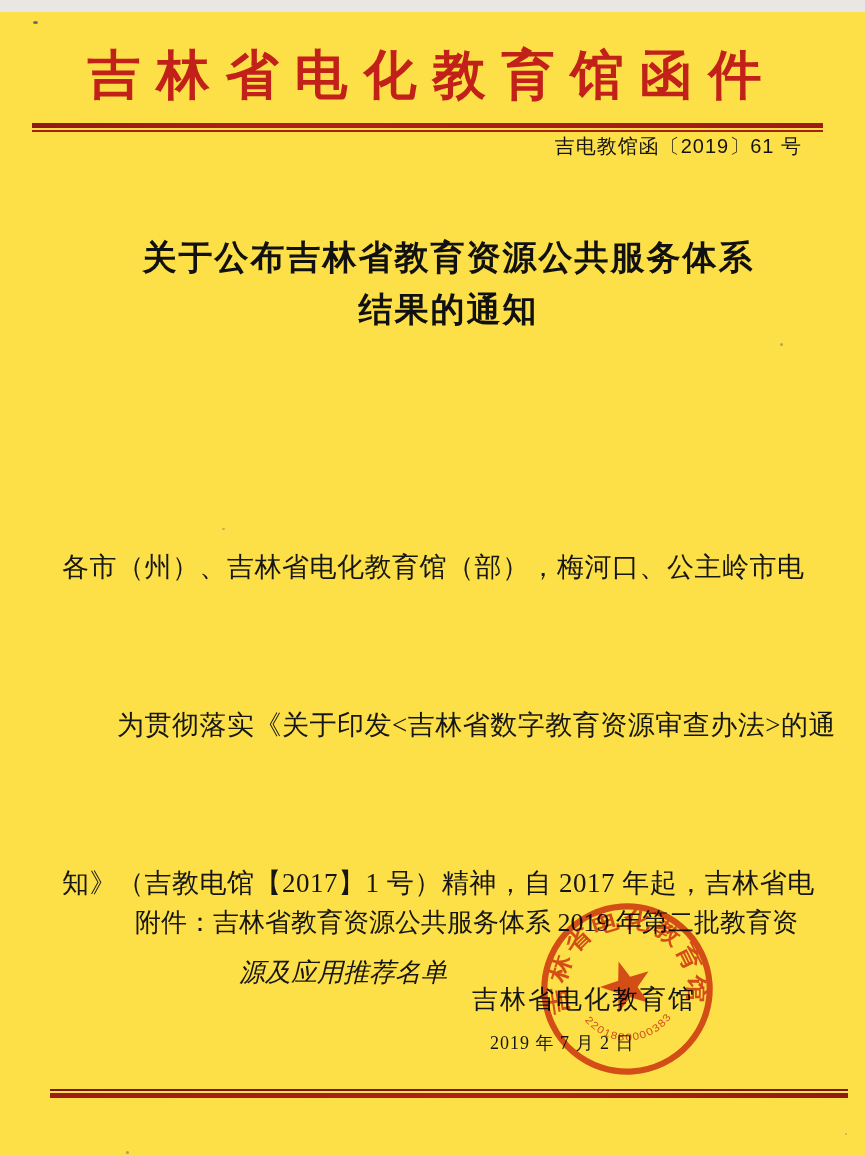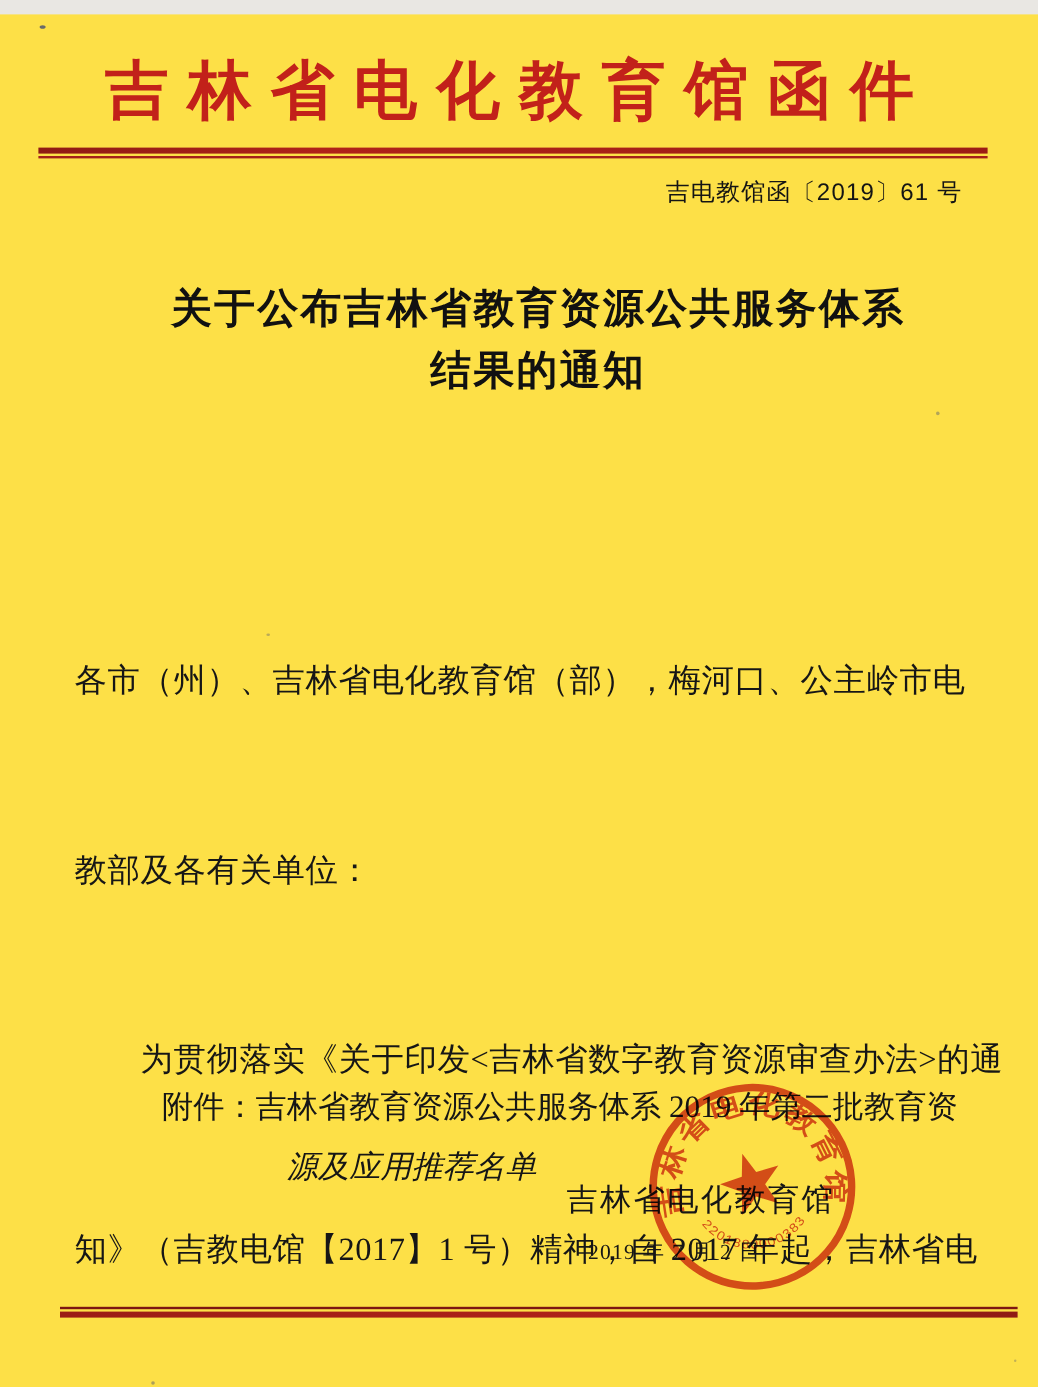--- a/index.html
+++ b/index.html
@@ -12,21 +12,21 @@
   .letterhead {
     position:absolute; top:28px; left:0; width:100%; text-align:center;
     font-family:"Liberation Sans", sans-serif; font-weight:bold;
     font-size:53px; letter-spacing:16px; color:#c2211a; white-space:nowrap;
   }
   .header-rule { position:absolute; top:111px; left:32px; right:42px; }
   .header-rule .thick { height:5px; background:linear-gradient(to right,#8f1b14,#b02219 30%,#9c1d15); }
   .header-rule .gap { height:2px; }
   .header-rule .thin { height:2px; background:#a42019; }
   .doc-number {
-    position:absolute; top:135px; right:63px;
+    position:absolute; top:121px; right:63px;
     font-family:"Liberation Sans", sans-serif;
     font-size:20px; letter-spacing:1px; color:#141414;
   }
   .notice-title {
     position:absolute; top:219px; left:0; width:100%; text-align:center;
     font-family:"Liberation Sans", sans-serif; font-weight:bold;
     font-size:34px; line-height:52px; letter-spacing:2px; color:#111;padding-left:32px;
   }
   .body-text {
     position:absolute; top:424px; left:62px; right:48px;
@@ -72,21 +72,20 @@
 
   <div class="doc-number">吉电教馆函〔2019〕61 号</div>
 
   <div class="notice-title">
     <div>关于公布吉林省教育资源公共服务体系</div>
     <div>结果的通知</div>
   </div>
 
   <div class="body-text">
     <div class="line">各市（州）、吉林省电化教育馆（部），梅河口、公主岭市电</div>
-    <div class="line">教部及各有关单位：</div>
     <div class="line">　　为贯彻落实《关于印发&lt;吉林省数字教育资源审查办法&gt;的通</div>
     <div class="line">知》（吉教电馆【2017】1 号）精神，自 2017 年起，吉林省电</div>
     
     
     
     
     
   </div>
 
   <div class="attachment">

